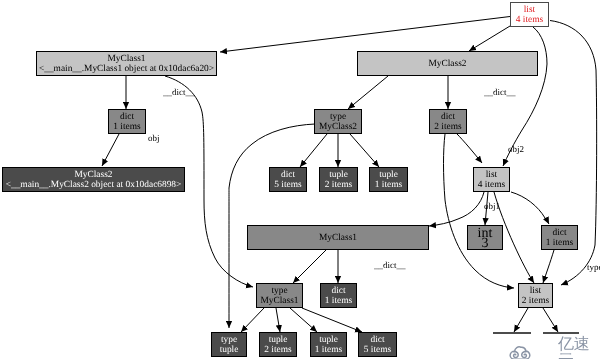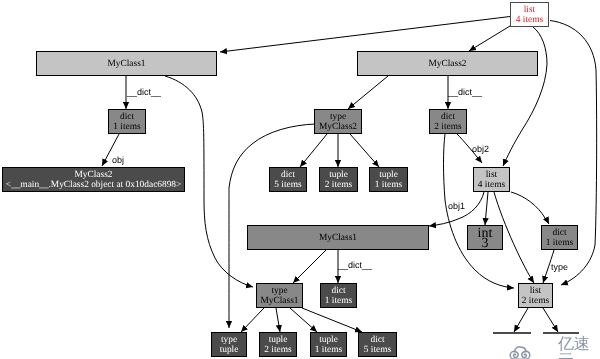--- a/index.html
+++ b/index.html
@@ -5,21 +5,21 @@
 <style>
   html,body{margin:0;padding:0;background:#ffffff;}
   body{width:600px;height:359px;overflow:hidden;font-family:"Liberation Serif",serif;-webkit-font-smoothing:antialiased;text-rendering:geometricPrecision;}
   #canvas{position:relative;width:600px;height:289px;background:#fff;}
   svg#graph{position:absolute;left:0;top:0;width:600px;height:359px;display:block;overflow:visible;}
   .nodebox{position:absolute;box-sizing:border-box;display:flex;flex-direction:column;
            align-items:center;justify-content:center;border:1px solid #000;padding-top:2px;
            font-family:"Liberation Serif",serif;font-size:9.4px;line-height:9.8px;white-space:nowrap;
            text-align:center;}
   .nodebox .l1,.nodebox .l2{display:block;}
-  .elabel{position:absolute;font-family:Liberation Sans, sans-serif;font-size:9px;color:#000;white-space:nowrap;}
+  .elabel{position:absolute;font-family:Liberation Serif, serif;font-size:9px;color:#000;white-space:nowrap;margin-left:36px;}
   #watermark{position:absolute;display:flex;align-items:center;}
   #wm-text{font-family:"Liberation Sans",sans-serif;font-size:16px;color:#8a94a5;letter-spacing:-0.2px;margin-left:3px;line-height:16px;position:relative;top:2px;}
 </style>
 </head>
 <body>
 
 <div id="canvas">
   <svg id="graph" viewBox="0 0 600 359">
     <defs>
       <marker id="ah" viewBox="0 0 10 10" refX="10" refY="5" markerWidth="7" markerHeight="7" orient="auto-start-reverse" markerUnits="userSpaceOnUse">
@@ -59,20 +59,21 @@
         <line x1="543" y1="333" x2="579" y2="333" stroke="#111" stroke-width="1.4"></line>
       </g>
   </svg>
   <div id="node-layer">
       <div class="nodebox" style="left:510px;top:2px;width:39px;height:25px;background:#ffffff;border-color:#4a4a4a;color:#e01c20;font-size:9.4px">
         <span class="l1">list</span>
         <span class="l2">4 items</span>
       </div>
       <div class="nodebox" style="left:36px;top:51px;width:181px;height:25px;background:#c4c4c4;border-color:#000000;color:#000000;font-size:9.4px">
         <span class="l1">MyClass1</span>
+        <span class="l2">&lt;__main__.MyClass1 object at 0x10dac6a20&gt;</span>
       </div>
       <div class="nodebox" style="left:357px;top:51px;width:181px;height:25px;background:#c4c4c4;border-color:#000000;color:#000000;font-size:9.4px">
         <span class="l1">MyClass2</span>
       </div>
       <div class="nodebox" style="left:108px;top:109px;width:38px;height:25px;background:#888888;border-color:#000000;color:#000000;font-size:9.4px">
         <span class="l1">dict</span>
         <span class="l2">1 items</span>
       </div>
       <div class="nodebox" style="left:314px;top:109px;width:48px;height:25px;background:#888888;border-color:#000000;color:#000000;font-size:9.4px">
         <span class="l1">type</span>
@@ -137,21 +138,21 @@
         <span class="l1">tuple</span>
         <span class="l2">1 items</span>
       </div>
       <div class="nodebox" style="left:358px;top:332px;width:39px;height:25px;background:#4b4b4b;border-color:#000000;color:#ffffff;font-size:9.4px">
         <span class="l1">dict</span>
         <span class="l2">5 items</span>
       </div>
     </div>
   <div id="label-layer">
       <div class="elabel" style="left:127px;top:87px">__dict__</div>
-      <div class="elabel" style="left:112px;top:155px">obj</div>
+      <div class="elabel" style="left:112px;top:133px">obj</div>
       <div class="elabel" style="left:448px;top:87px">__dict__</div>
       <div class="elabel" style="left:472px;top:144px">obj2</div>
       <div class="elabel" style="left:448px;top:201px">obj1</div>
       <div class="elabel" style="left:551px;top:262px">type</div>
       <div class="elabel" style="left:338px;top:260px">__dict__</div>
     </div>
   <div id="watermark" style="left: 508px; top: 335px; gap: 23px;">
     <svg id="wm-icon" width="27" height="21" viewBox="0 0 34 26">
         <g fill="none" stroke="#8a94a5" stroke-width="2.1" stroke-linecap="round" stroke-linejoin="round">
           <path d="M9.6,12.6 A6.3,6.3 0 0 0 3.0,18.3 A5.9,5.9 0 0 0 8.9,23.9 L25.1,23.9 A5.9,5.9 0 0 0 31.0,18.3 A6.3,6.3 0 0 0 24.4,12.2"></path>

